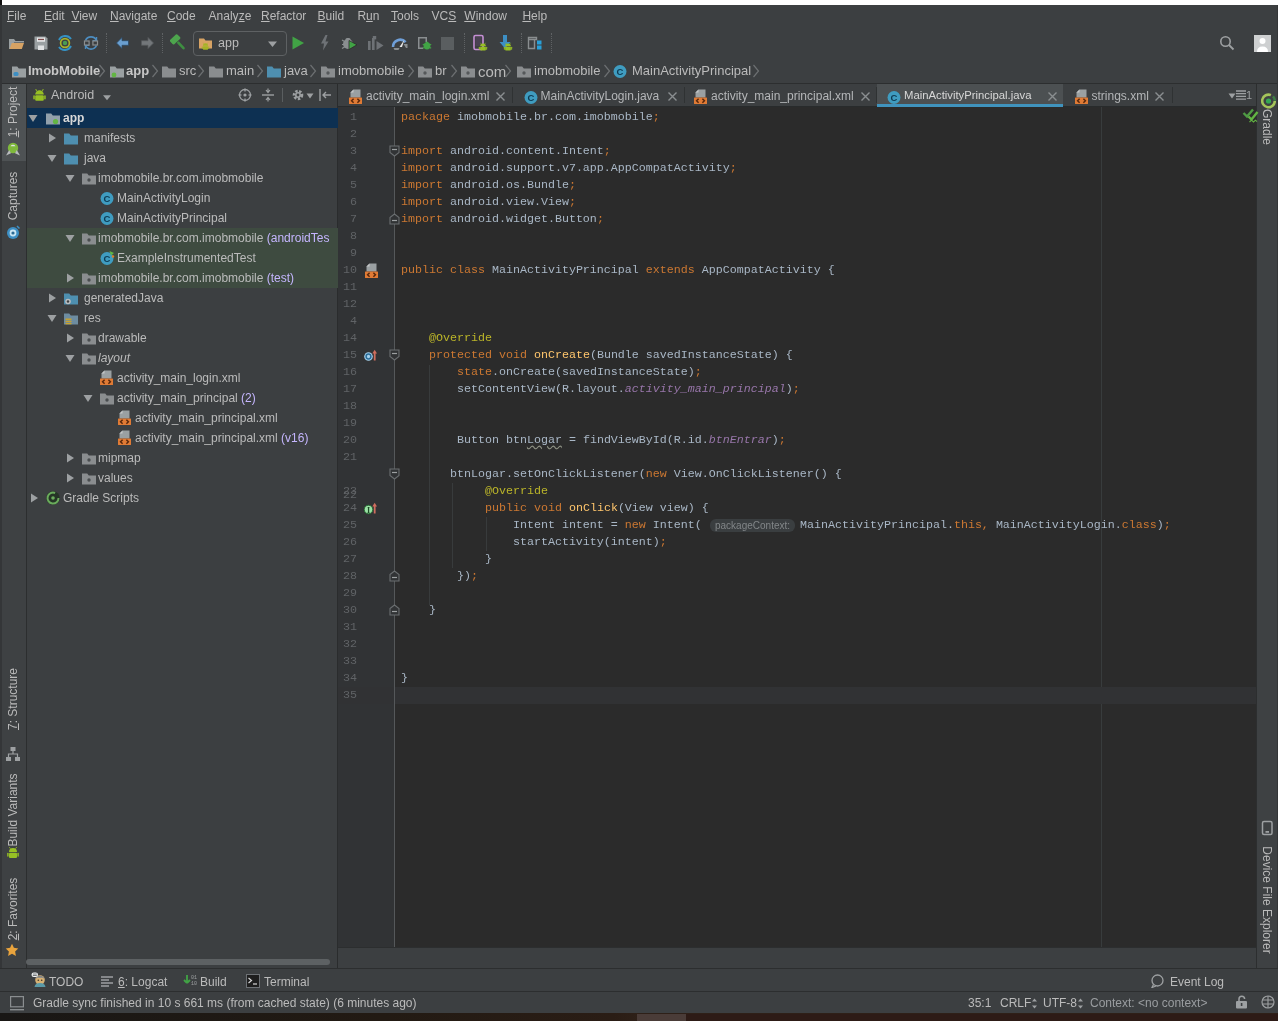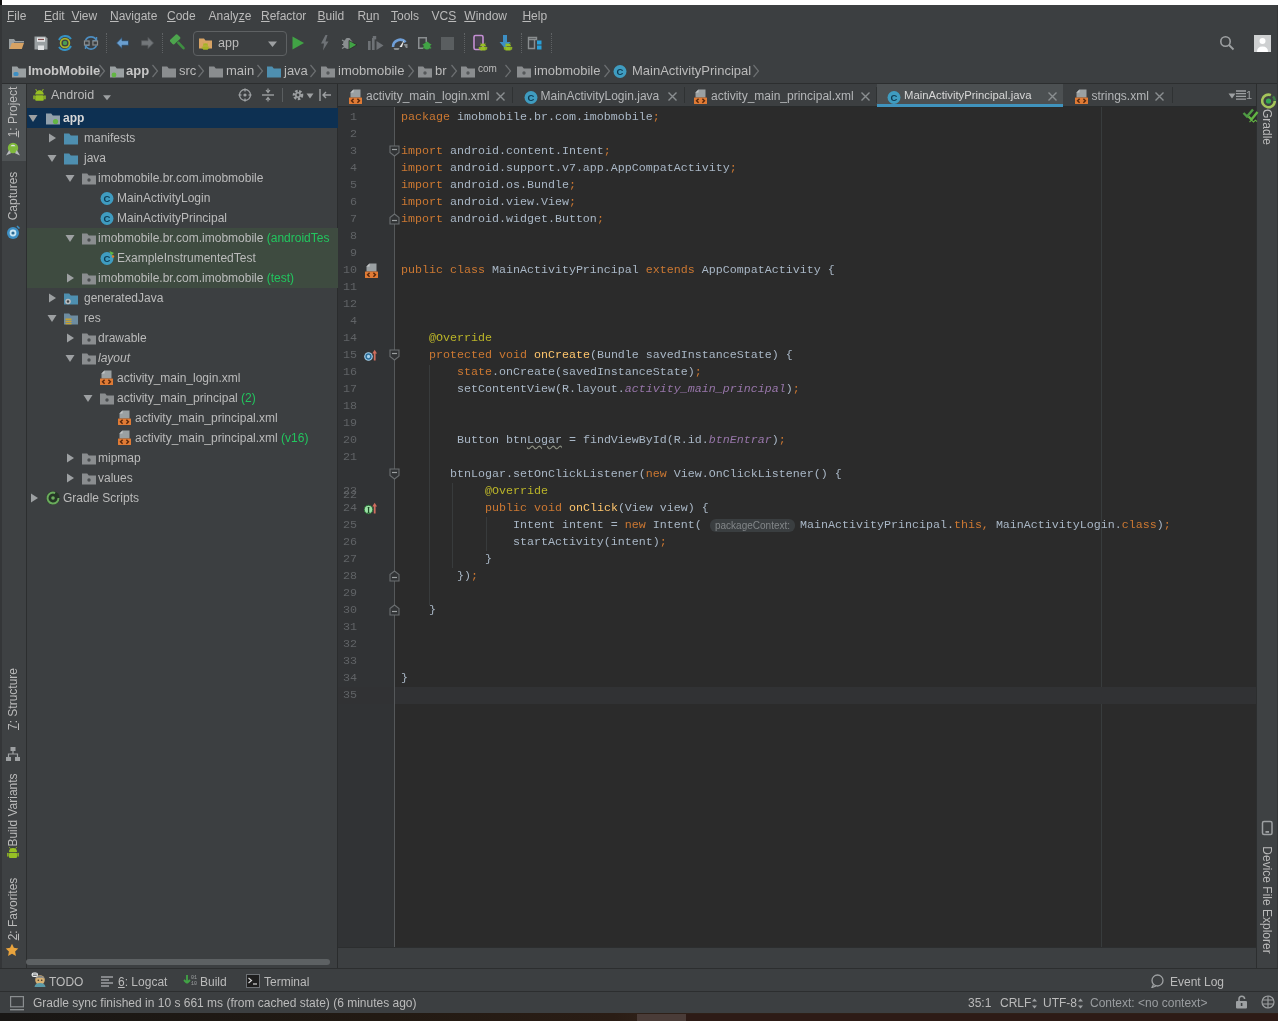--- a/index.html
+++ b/index.html
@@ -3,21 +3,21 @@
 <style>
 html,body{margin:0;padding:0;background:#3c3f41;}
 #root{position:relative;width:1278px;height:1021px;overflow:hidden;
   font-family:"Liberation Sans",sans-serif;font-size:12px;color:#bbbbbb;}
 .abs{position:absolute;}
 .mono{font-family:"Liberation Mono",monospace;font-size:11.66px;line-height:17px;white-space:pre;}
 .k{color:#cc7832;}
 .a{color:#bbb529;}
 .m{color:#ffc66d;}
 .s{color:#9876aa;font-style:italic;}
-.dim{color:#22c55e;margin-top:29px;}
+.dim{color:#c4b5fd;margin-top:29px;}
 svg{display:block;}
 </style></head>
 <body>
 <div id="root">
 <div class="abs" style="left:0;top:0;width:1278px;height:5px;background:#ffffff"></div>
 <div class="abs" style="left:0;top:0;width:2px;height:5px;background:#111"></div>
 <div class="abs" style="left:0;top:5px;width:1278px;height:22px;background:#3c3f41;border-bottom:1px solid #313435"></div>
 <div class="abs" style="left:7px;top:9px;color:#bbbbbb"><span style="text-decoration:underline">F</span>ile</div>
 <div class="abs" style="left:44px;top:9px;color:#bbbbbb"><span style="text-decoration:underline">E</span>dit</div>
 <div class="abs" style="left:71.4px;top:9px;color:#bbbbbb"><span style="text-decoration:underline">V</span>iew</div>
@@ -213,21 +213,21 @@
       <circle cx="8" cy="10" r="1.7" fill="#55585a"></circle>
     </svg>
 <div class="abs" style="left:435px;top:63px;font-size:13px;color:#bbbbbb;">br</div>
 <svg class="abs" style="left:450px;top:64px" width="8" height="14" viewBox="0 0 8 14">
       <path d="M1.5 1 L6.5 7 L1.5 13" stroke="#6d7072" stroke-width="1.2" fill="none"></path>
     </svg>
 <svg class="abs" style="left:460px;top:63px" width="16" height="16" viewBox="0 0 16 16">
       <path d="M1 3.5 h5.2 l1.6 2 H15 v9 H1 z" fill="#8a8d8f"></path>
       <circle cx="8" cy="10" r="1.7" fill="#55585a"></circle>
     </svg>
-<div class="abs" style="left:478px;top:63px;font-size:10px;color:#bbbbbb;">com</div>
+<div class="abs" style="left:478px;top:63px;font-size:15px;color:#bbbbbb;">com</div>
 <svg class="abs" style="left:504px;top:64px" width="8" height="14" viewBox="0 0 8 14">
       <path d="M1.5 1 L6.5 7 L1.5 13" stroke="#6d7072" stroke-width="1.2" fill="none"></path>
     </svg>
 <svg class="abs" style="left:516px;top:63px" width="16" height="16" viewBox="0 0 16 16">
       <path d="M1 3.5 h5.2 l1.6 2 H15 v9 H1 z" fill="#8a8d8f"></path>
       <circle cx="8" cy="10" r="1.7" fill="#55585a"></circle>
     </svg>
 <div class="abs" style="left:534px;top:63px;font-size:13px;color:#bbbbbb;">imobmobile</div>
 <svg class="abs" style="left:603px;top:64px" width="8" height="14" viewBox="0 0 8 14">
       <path d="M1.5 1 L6.5 7 L1.5 13" stroke="#6d7072" stroke-width="1.2" fill="none"></path>

